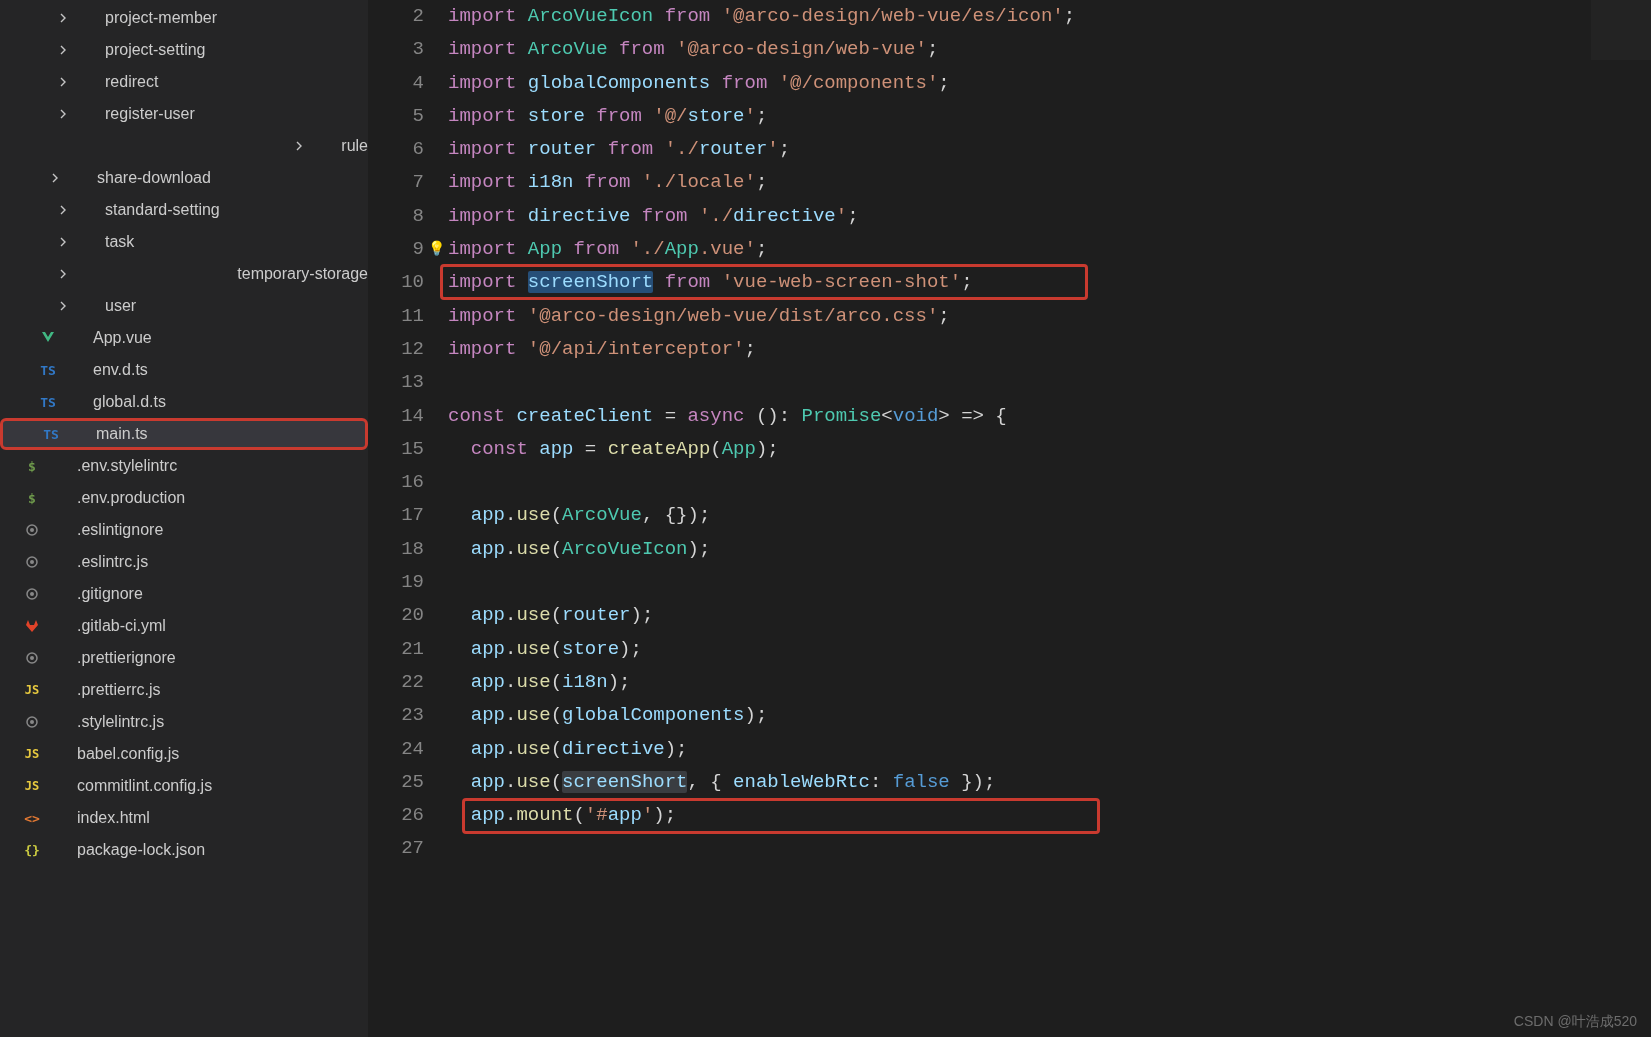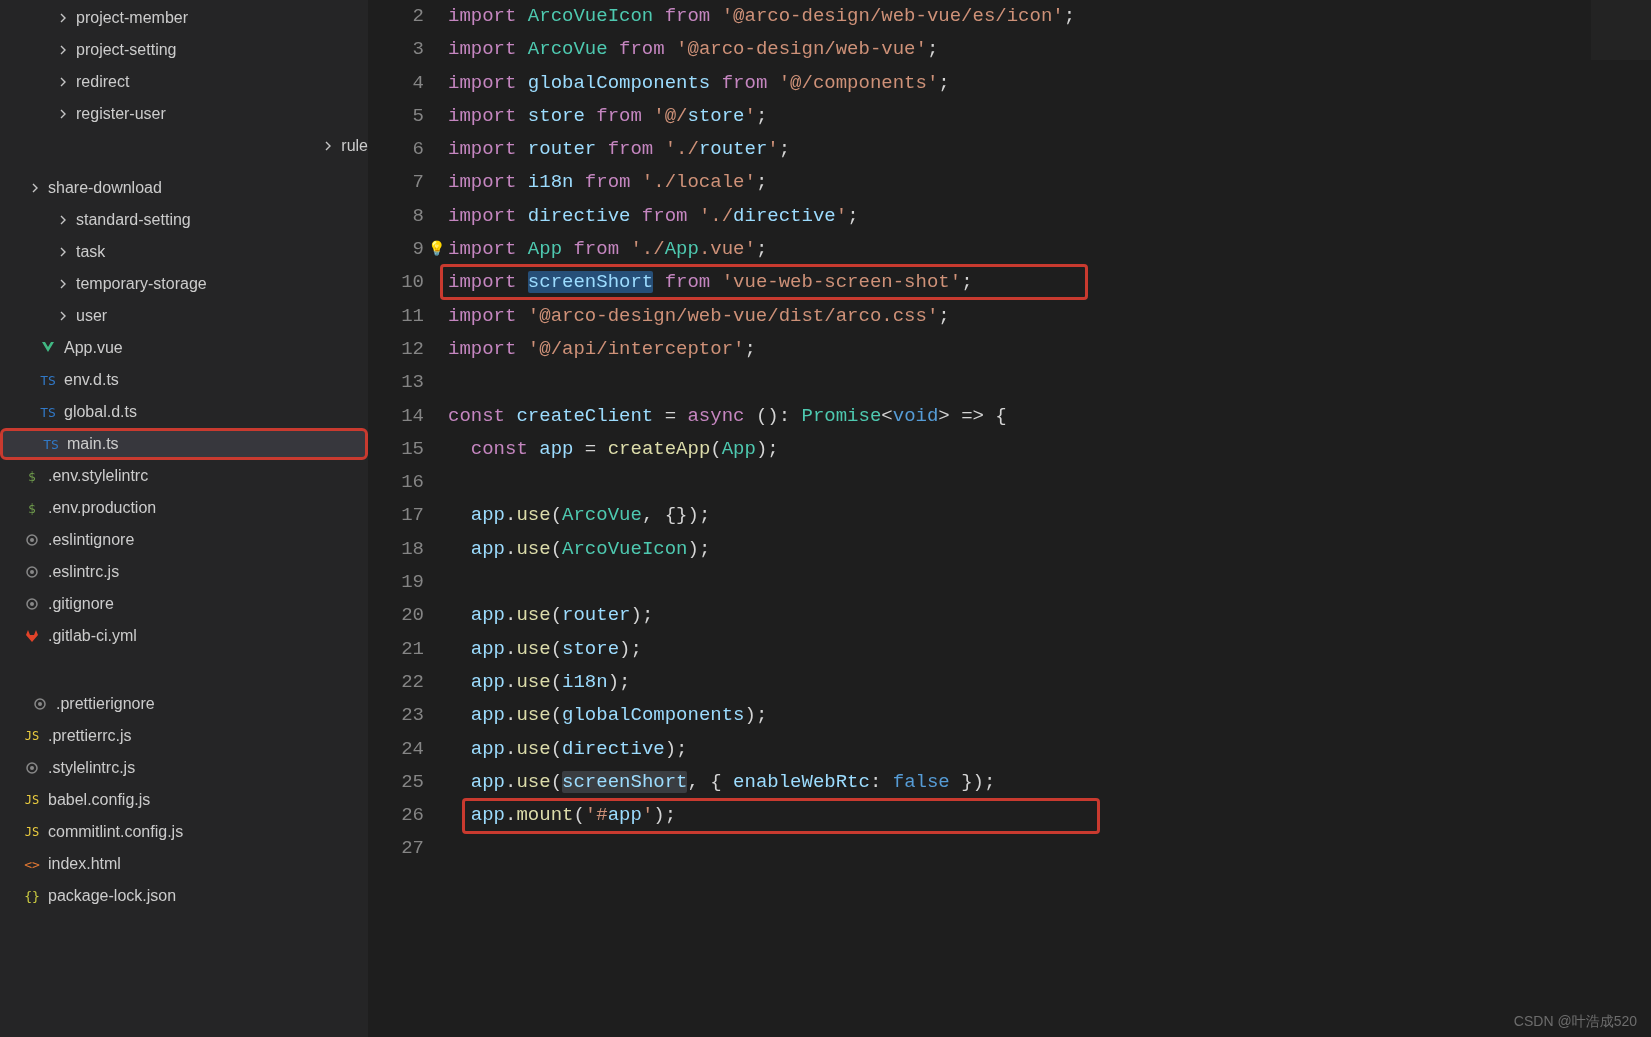--- a/index.html
+++ b/index.html
@@ -20,20 +20,21 @@
       font-size: 16px;
       padding-top: 2px;
     }
     .tree-item {
       display: flex;
       align-items: center;
       height: 32px;
       cursor: pointer;
       color: #cccccc;
       padding-left: 0;
+      gap: 29px;
     }
     .tree-item.active { background: #37373d; }
     .tree-item.highlight-box {
       border: 3px solid #c93a2f;
       border-radius: 6px;
     }
     .chevron {
       width: 14px;
       height: 14px;
       margin-right: 6px;
@@ -43,21 +44,21 @@
       color: #c5c5c5;
     }
     .file-icon {
       width: 20px;
       height: 20px;
       margin-right: 6px;
       display: inline-flex;
       align-items: center;
       justify-content: center;
       font-size: 13px;
-      font-weight: normal;
+      font-weight: bold;
       font-family: Consolas, monospace;
     }
     .ts-icon { color: #3178c6; }
     .vue-icon { color: #41b883; }
     .dollar-icon { color: #6f9b4c; }
     .gear-icon { color: #888; }
     .gitlab-icon { color: #e24329; }
     .js-icon { color: #e8ca3f; font-size:12px; }
     .html-icon { color: #e37933; }
     .json-icon { color: #cbcb41; }
@@ -171,21 +172,21 @@
         <span class="tree-label">register-user</span>
       </div>
       <div class="tree-item" style="padding-left: 56px; justify-content: flex-end;">
         <span class="chevron">
           <svg width="12" height="12" viewBox="0 0 12 12">
             <path d="M4 2 L8 6 L4 10" stroke="#c5c5c5" stroke-width="1.4" fill="none"></path>
           </svg>
         </span>
         <span class="tree-label">rule</span>
       </div>
-      <div class="tree-item" style="padding-left: 28px; margin-top: 10px;">
+      <div class="tree-item" style="padding-left: 48px;">
         <span class="chevron">
           <svg width="12" height="12" viewBox="0 0 12 12">
             <path d="M4 2 L8 6 L4 10" stroke="#c5c5c5" stroke-width="1.4" fill="none"></path>
           </svg>
         </span>
         <span class="tree-label">share-download</span>
       </div>
       <div class="tree-item" style="padding-left: 56px;">
         <span class="chevron">
           <svg width="12" height="12" viewBox="0 0 12 12">
@@ -195,21 +196,21 @@
         <span class="tree-label">standard-setting</span>
       </div>
       <div class="tree-item" style="padding-left: 56px;">
         <span class="chevron">
           <svg width="12" height="12" viewBox="0 0 12 12">
             <path d="M4 2 L8 6 L4 10" stroke="#c5c5c5" stroke-width="1.4" fill="none"></path>
           </svg>
         </span>
         <span class="tree-label">task</span>
       </div>
-      <div class="tree-item" style="padding-left: 56px;">
+      <div class="tree-item" style="padding-left: 56px; justify-content: space-between;">
         <span class="chevron">
           <svg width="12" height="12" viewBox="0 0 12 12">
             <path d="M4 2 L8 6 L4 10" stroke="#c5c5c5" stroke-width="1.4" fill="none"></path>
           </svg>
         </span>
         <span class="tree-label">temporary-storage</span>
       </div>
       <div class="tree-item" style="padding-left: 56px;">
         <span class="chevron">
           <svg width="12" height="12" viewBox="0 0 12 12">
@@ -276,21 +277,21 @@
         <span class="tree-label">.gitignore</span>
       </div>
       <div class="tree-item" style="padding-left: 22px;">
         <span class="file-icon gitlab-icon">
           <svg width="16" height="16" viewBox="0 0 16 16">
             <path d="M8 14 L2 7 L4 2 L6 7 L10 7 L12 2 L14 7 Z" fill="#e24329"></path>
           </svg>
         </span>
         <span class="tree-label">.gitlab-ci.yml</span>
       </div>
-      <div class="tree-item" style="padding-left: 30px; margin-top: 36px;">
+      <div class="tree-item" style="padding-left: 22px;">
         <span class="file-icon gear-icon">
           <svg width="16" height="16" viewBox="0 0 16 16">
             <circle cx="8" cy="8" r="5" fill="none" stroke="#888" stroke-width="1.5"></circle>
             <circle cx="8" cy="8" r="2" fill="#888"></circle>
           </svg>
         </span>
         <span class="tree-label">.prettierignore</span>
       </div>
       <div class="tree-item" style="padding-left: 22px;">
         <span class="file-icon js-icon">JS</span>

